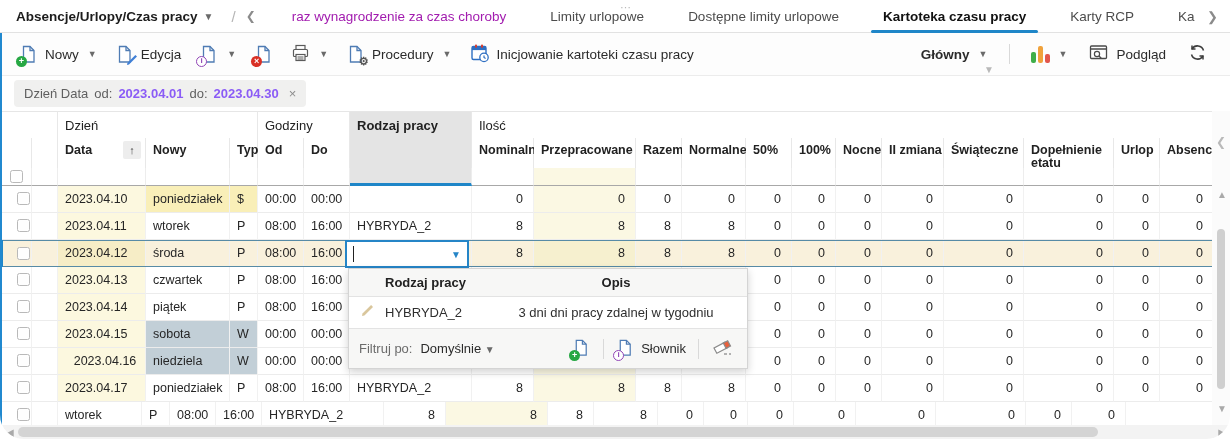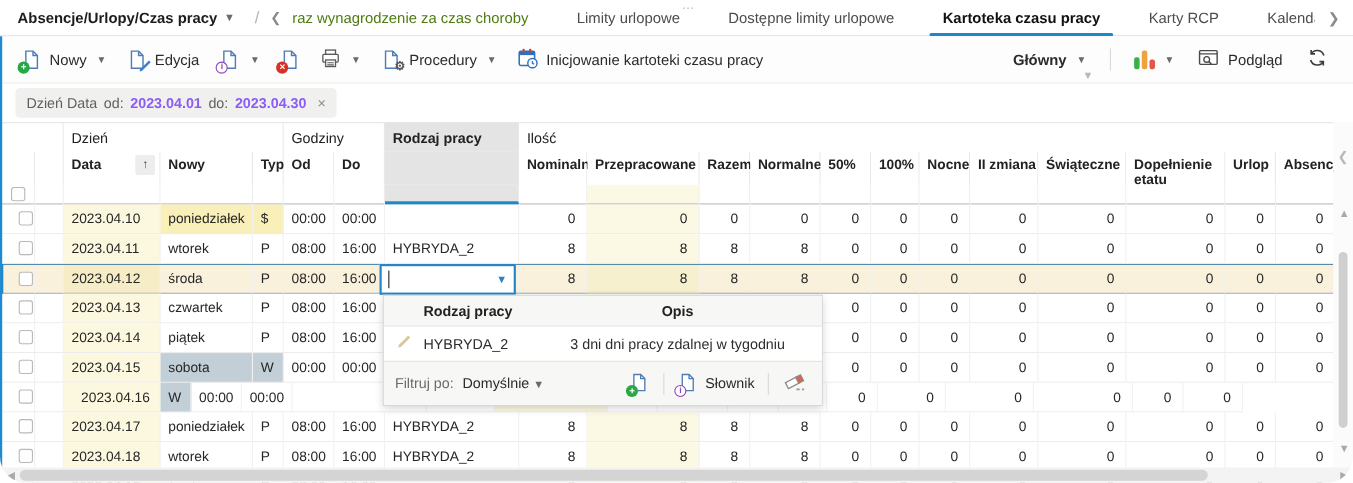--- a/index.html
+++ b/index.html
@@ -9,21 +9,21 @@
 
   
   .topbar { position:absolute; left:0; top:0; width:1230px; height:33px; background:#fff;
             border-bottom:1px solid #e2e2e2; display:flex; align-items:center; font-size:13.5px; }
   .module { display:flex; align-items:center; gap:6px; font-weight:bold; color:#1c1c1c; padding:0 10px 0 16px; cursor:pointer; }
   .chev { color:#6a6a6a; font-size:10px; }
   .slash { color:#b5b5b5; font-size:15px; padding:0 8px; }
   .tab-left-arrow { color:#8b8b8b; font-size:12px; padding:0 10px 0 2px; }
   .tabs { display:flex; align-items:center; height:33px; flex:1; overflow:hidden; }
   .tab { position:relative; height:33px; display:flex; align-items:center; padding:0 22px; color:#4c4c4c; white-space:nowrap; cursor:pointer; }
-  .tab.partial { padding-left:0; color:#4d7c0f; }
+  .tab.partial { padding-left:0; color:#a21caf;margin-left:26px; }
   .tab.active { font-weight:bold; color:#111; }
   .tab.active::after { content:""; position:absolute; left:10px; right:10px; bottom:0; height:3px; background:#1f86c8; border-radius:2px; }
   .tab-right-arrow { color:#8b8b8b; font-size:13px; padding:0 12px; }
   .dots-handle { position:absolute; left:620px; top:1px; color:#b9b9b9; font-size:11px; letter-spacing:1px; }
 
   
   .left-accent { position:absolute; left:0; top:33px; width:2px; height:406px; background:#2189cf; z-index:30; }
 
   
   .toolbar { position:absolute; left:0; top:33px; width:1230px; height:43px; background:#fdfdfd;
@@ -473,20 +473,21 @@
           <div class="gc num" style="width: 90px;">0</div>
           <div class="gc num" style="width: 46px;">0</div>
           <div class="gc num" style="width: 54px;">0</div>
         </div>
         <div class="brow">
           <div class="gc" style="width: 30px;">
             <div class="cb"></div>
           </div>
           <div class="gc" style="width: 26px;"></div>
           <div class="gc c-date" style="width: 88px; text-align: center;">2023.04.16</div>
+          <div class="gc wknd" style="width: 84px;">niedziela</div>
           <div class="gc wknd" style="width: 28px;">W</div>
           <div class="gc" style="width: 46px;">00:00</div>
           <div class="gc" style="width: 46px;">00:00</div>
           <div class="gc" style="width: 122px;"></div>
           <div class="gc num" style="width: 62px;">0</div>
           <div class="gc num c-przep" style="width: 102px;">0</div>
           <div class="gc num" style="width: 46px;">0</div>
           <div class="gc num" style="width: 64px;">0</div>
           <div class="gc num" style="width: 46px;">0</div>
           <div class="gc num" style="width: 44px;">0</div>
@@ -519,21 +520,20 @@
           <div class="gc num" style="width: 80px;">0</div>
           <div class="gc num" style="width: 90px;">0</div>
           <div class="gc num" style="width: 46px;">0</div>
           <div class="gc num" style="width: 54px;">0</div>
         </div>
         <div class="brow">
           <div class="gc" style="width: 30px;">
             <div class="cb"></div>
           </div>
           <div class="gc" style="width: 26px;"></div>
-          <div class="gc c-date" style="width: 88px;">2023.04.18</div>
           <div class="gc" style="width: 84px;">wtorek</div>
           <div class="gc" style="width: 28px;">P</div>
           <div class="gc" style="width: 46px;">08:00</div>
           <div class="gc" style="width: 46px;">16:00</div>
           <div class="gc" style="width: 122px;">HYBRYDA_2</div>
           <div class="gc num" style="width: 62px;">8</div>
           <div class="gc num c-przep" style="width: 102px;">8</div>
           <div class="gc num" style="width: 46px;">8</div>
           <div class="gc num" style="width: 64px;">8</div>
           <div class="gc num" style="width: 46px;">0</div>

